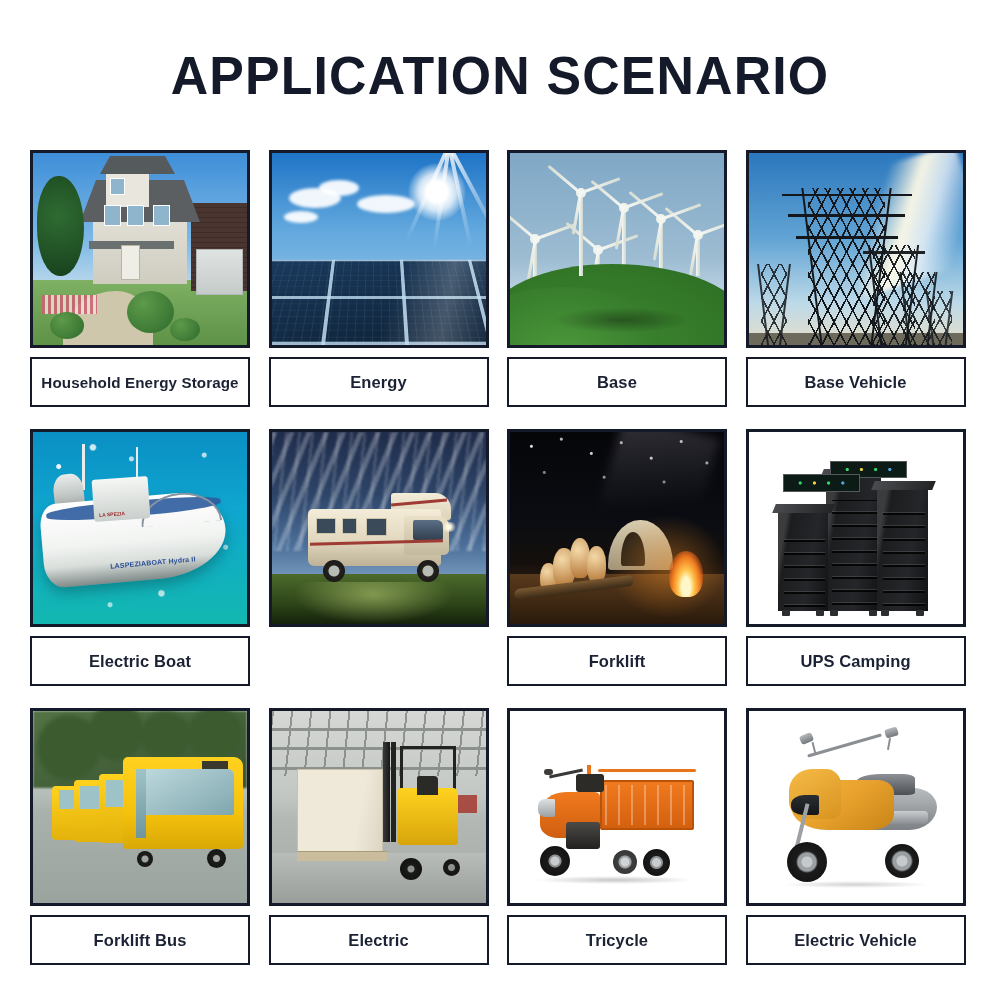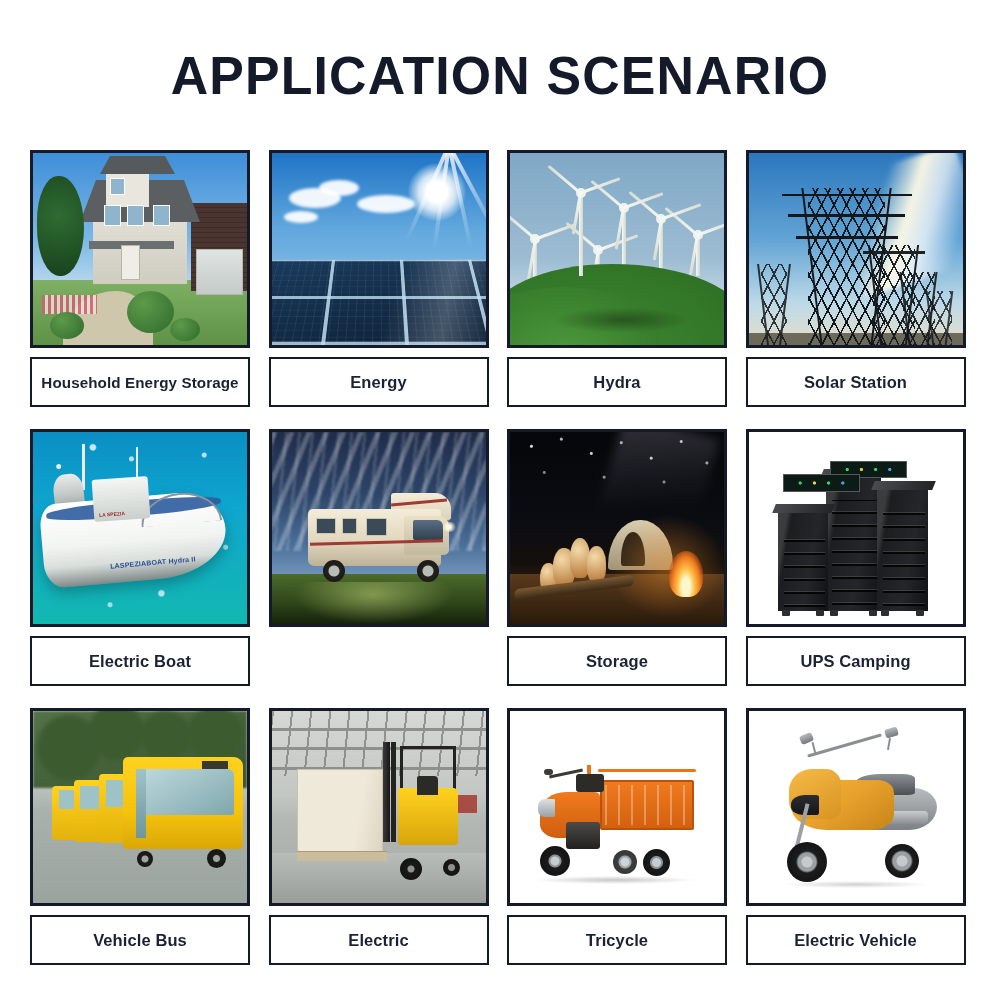--- a/index.html
+++ b/index.html
@@ -475,21 +475,21 @@
               <div class="hub"></div>
               <div class="blade bl1"></div>
               <div class="blade bl2"></div>
               <div class="blade bl3"></div>
             </div>
           <div class="hill2"></div>
           <div class="shadow-w"></div>
         </div>
       </div>
       <div class="label-box">
-        <span class="label-text">Hydra</span>
+        <span class="label-text">Base</span>
       </div>
     </div>
 
     <div class="cell">
       <div class="photo-box">
         <div class="photo">
           <div class="sky-pylon"></div>
           <div class="pylon-cloud"></div>
           <div class="ground-p"></div>
           <div class="pylon p-4">
@@ -517,21 +517,21 @@
               <div class="lattice"></div>
               <div class="leg-l"></div>
               <div class="leg-r"></div>
             <div class="crossarm" style="top:4%;left:-34%;width:168%;"></div>
             <div class="crossarm" style="top:17%;left:-26%;width:152%;"></div>
             <div class="crossarm" style="top:31%;left:-16%;width:132%;"></div>
           </div>
         </div>
       </div>
       <div class="label-box">
-        <span class="label-text">Solar Station</span>
+        <span class="label-text">Base Vehicle</span>
       </div>
     </div>
 
     <div class="cell">
       <div class="photo-box">
         <div class="photo">
           <div class="sea"></div>
           <div class="sparkle"></div>
           <div class="antenna a1"></div>
             <div class="antenna a2"></div>
@@ -584,21 +584,21 @@
           <div class="fire-glow"></div>
           <div class="person pD"></div>
           <div class="person pA"></div>
           <div class="person pB"></div>
           <div class="person pC"></div>
           <div class="log"></div>
           <div class="fire"></div>
         </div>
       </div>
       <div class="label-box">
-        <span class="label-text">Storage</span>
+        <span class="label-text">Forklift</span>
       </div>
     </div>
 
     <div class="cell">
       <div class="photo-box">
         <div class="photo">
           <div class="ups-bg"></div>
           <div class="rack rk2">
               <div class="rack-top"></div>
               <div class="foot" style="left:8%"></div>
@@ -646,21 +646,21 @@
             <div class="bus-qg bgq1"></div>
           <div class="bus bus-main"></div>
           <div class="bus-glass bg-main"></div>
           <div class="bus-dest"></div>
           <div class="bus-door"></div>
           <div class="bus-wheel bw1"></div>
             <div class="bus-wheel bw2"></div>
         </div>
       </div>
       <div class="label-box">
-        <span class="label-text">Vehicle Bus</span>
+        <span class="label-text">Forklift Bus</span>
       </div>
     </div>
 
     <div class="cell">
       <div class="photo-box">
         <div class="photo">
           <div class="wh-bg"></div>
           <div class="wh-roof"></div>
           <div class="wh-beam wbm1"></div>
             <div class="wh-beam wbm2"></div>

